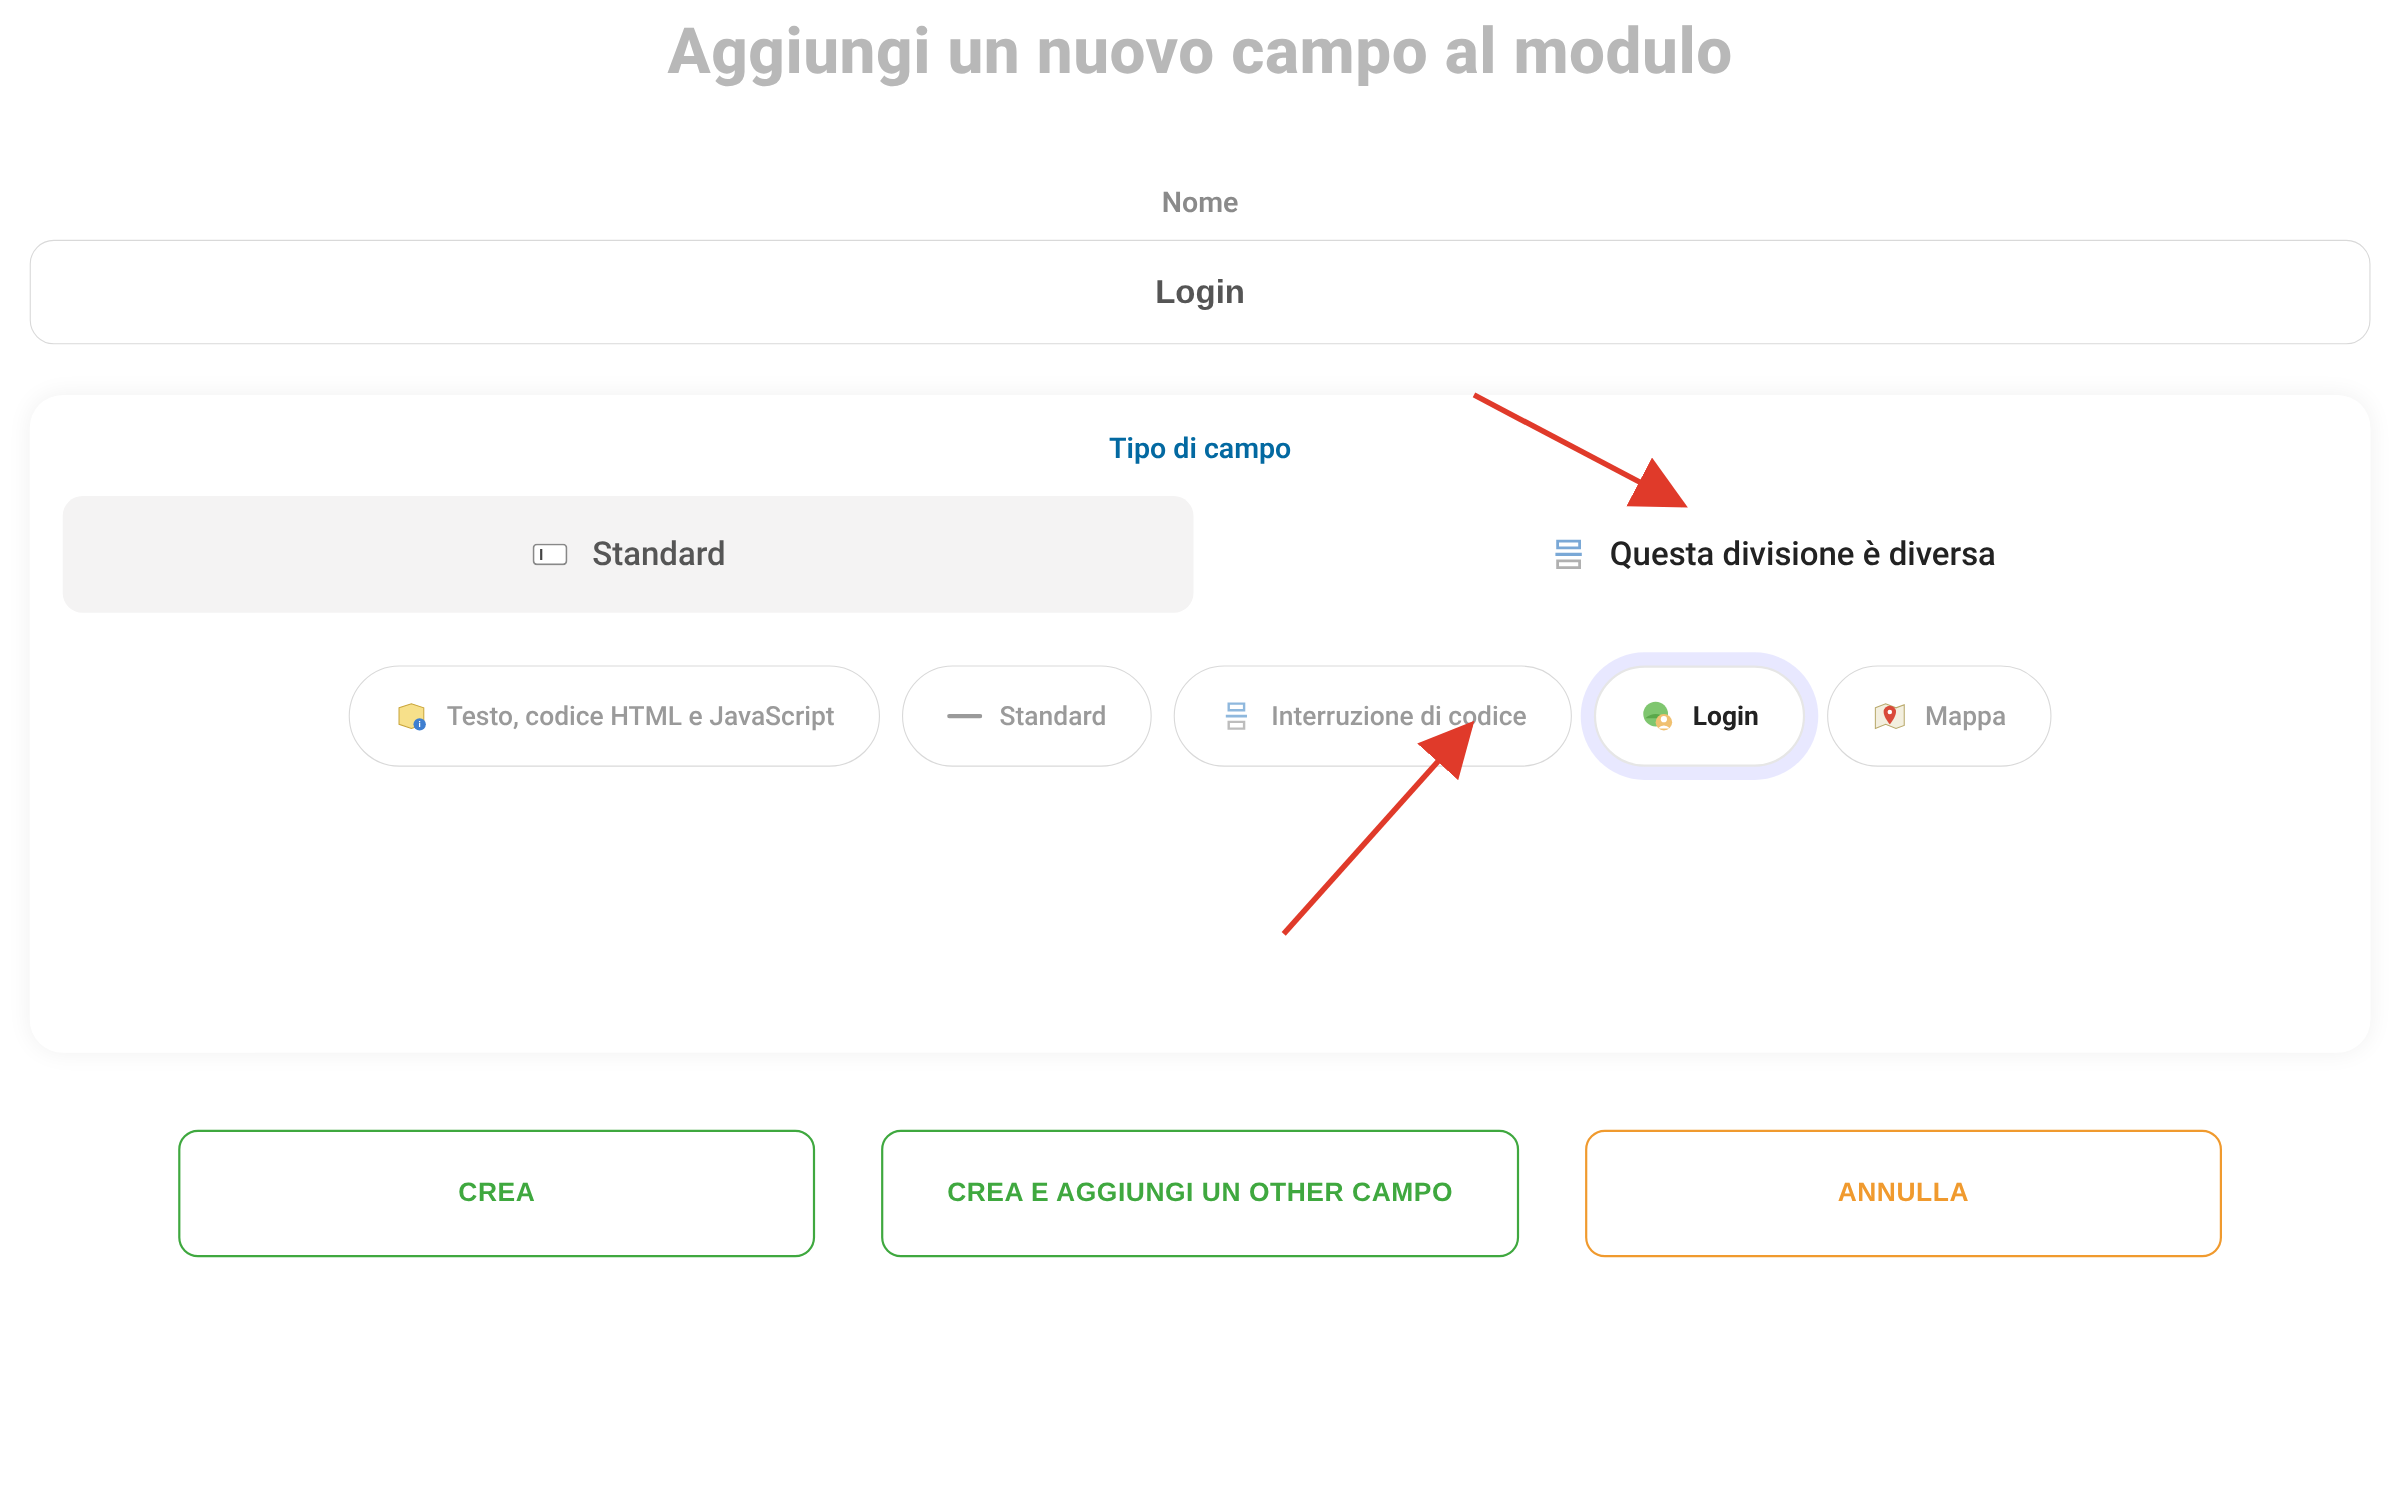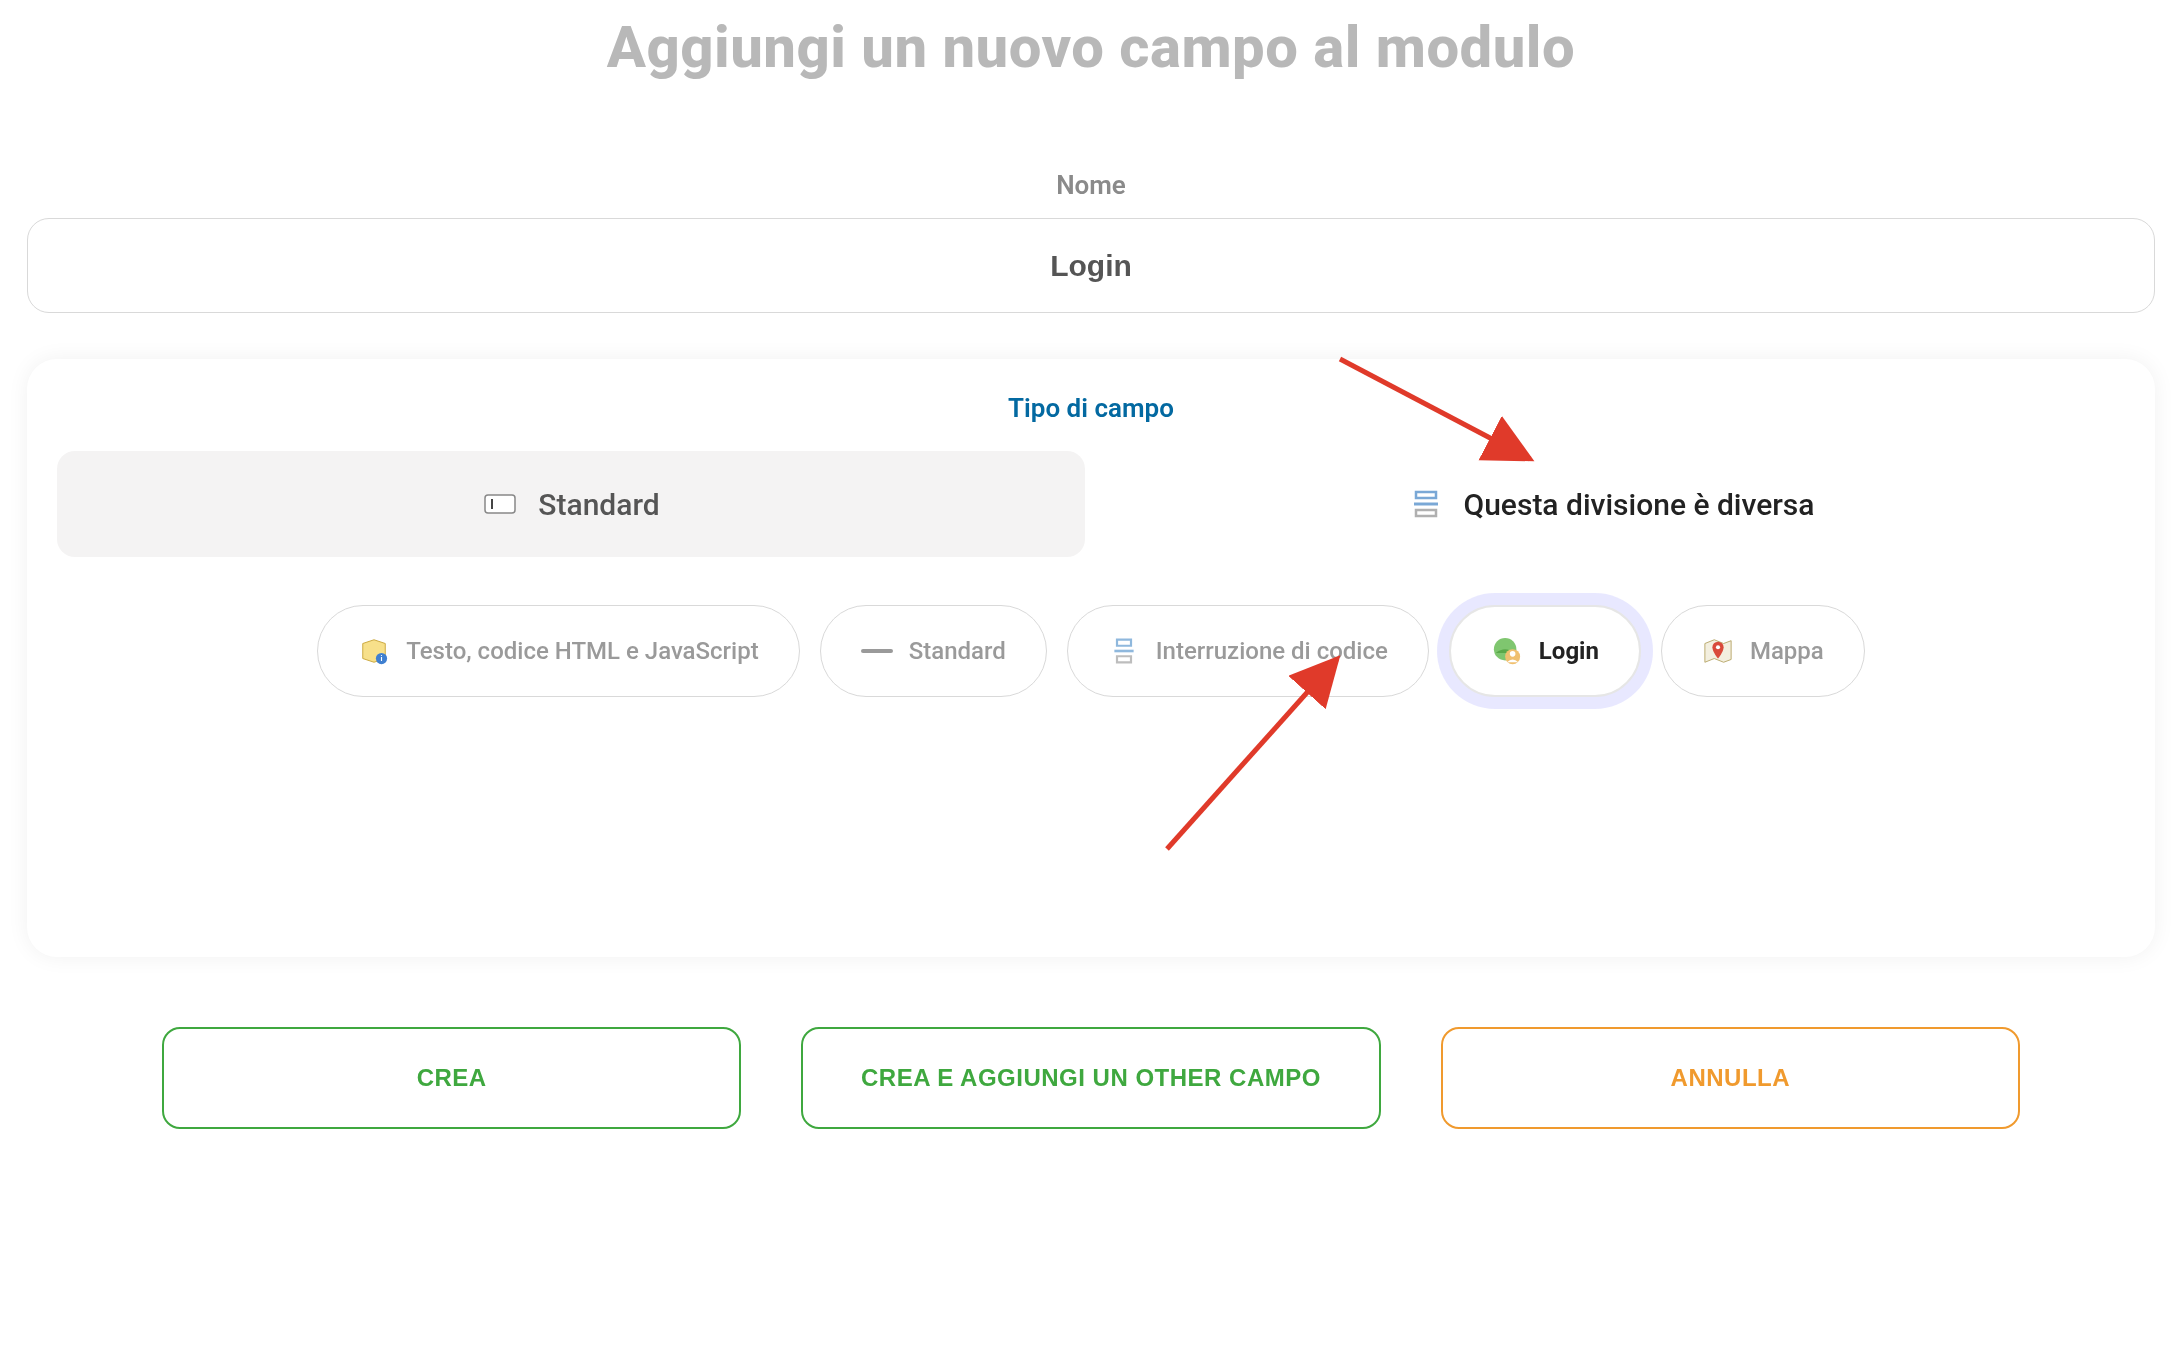--- a/index.html
+++ b/index.html
@@ -130,21 +130,21 @@
 
   .buttons {
     display: flex;
     justify-content: space-between;
     gap: 60px;
     padding: 0 140px;
     margin-top: 70px;
   }
   .btn {
     flex: 1 1 0;
-    height: 102px;
+    height: 116px;
     border-radius: 18px;
     border: 2px solid;
     background: #fff;
     font-size: 24px;
     font-weight: 800;
     letter-spacing: 0.5px;
     cursor: pointer;
     display: flex;
     align-items: center;
     justify-content: center;

